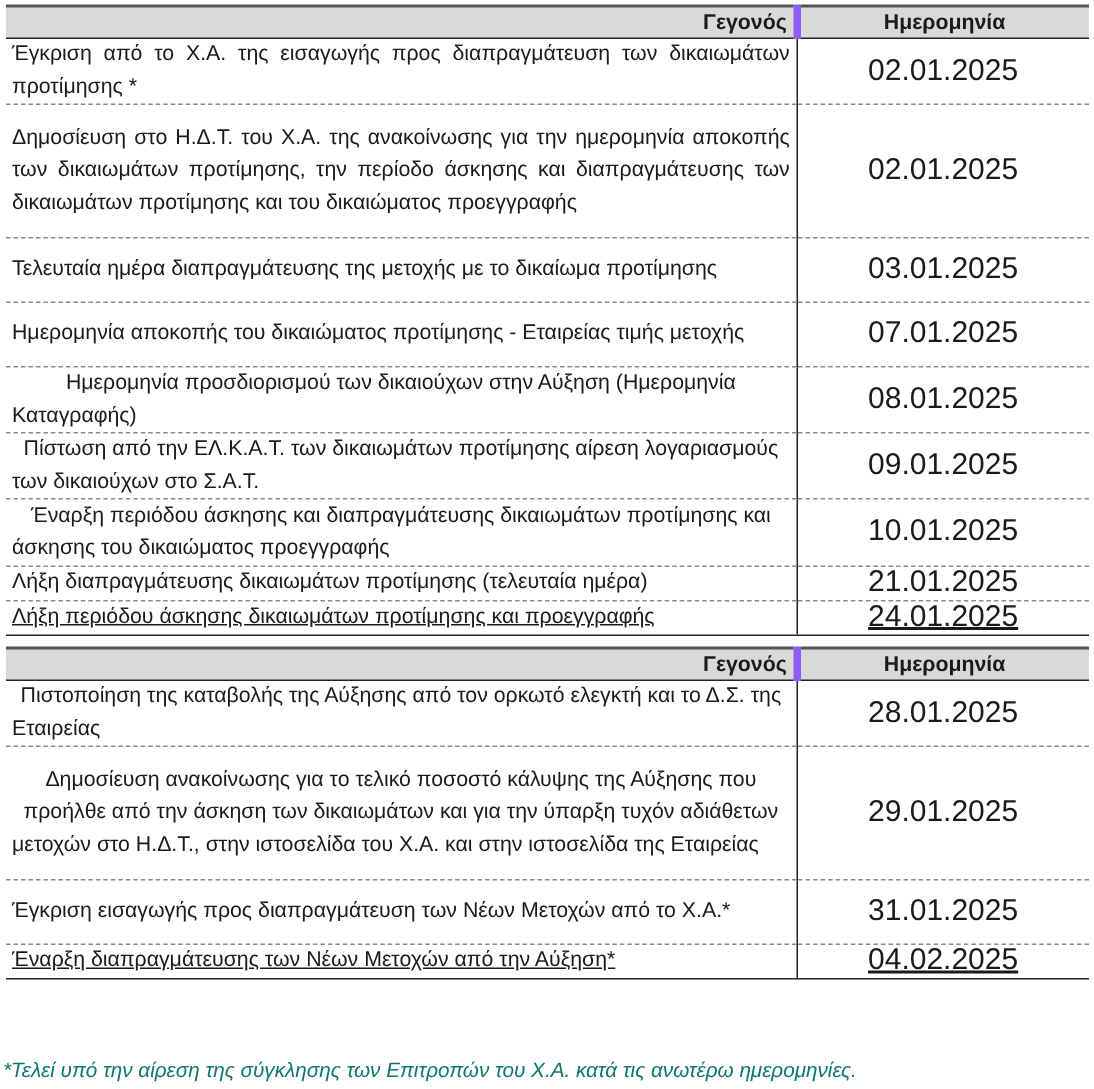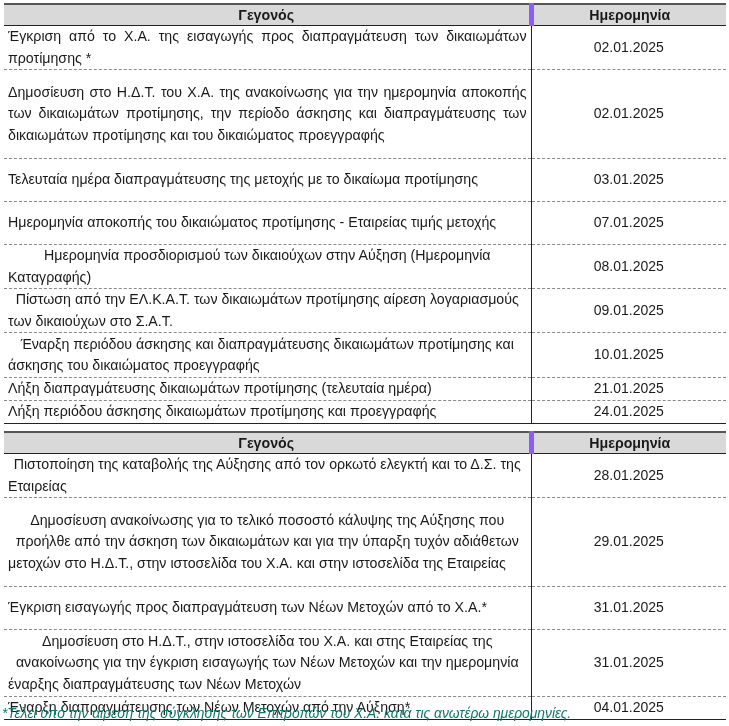--- a/index.html
+++ b/index.html
@@ -31,39 +31,40 @@
     .tbl thead th {
       background: #d9d9d9;
       font-weight: bold;
       color: #1a1a1a;
       border-top: 2px solid #555555;
       border-bottom: 1px solid #222222;
       padding: 0 4px;
       height: 20px;
       line-height: 20px;
     }
-    .tbl thead th.h-event { text-align: center; }
+    .tbl thead th.h-event { text-align: right; }
     .tbl thead th.h-date { text-align: center; border-left: 5px solid #8b5cf6; }
     .tbl tbody td {
       padding: 0 4px 0 4px;
       vertical-align: middle;
       border-bottom: 1px dashed #8a8a8a;
     }
     .tbl tbody tr:last-child td {
       border-bottom: 1.5px solid #222222;
+      text-decoration: underline;
     }
     .tbl tbody td.event {
       text-align: justify;
       text-align-last: left;
       margin-top: 29px;
     }
     .tbl tbody td.date {
       text-align: center;
       border-left: 1px solid #222222;
-      font-size: 14px;
+      font-size: 20px;
     }
     .tbl tbody td.event.nojust {
       text-align: center;
     }
     #footnote {
       position: absolute;
       left: 2px;
       top: 706px;
       font-size: 13.8px;
       font-style: italic;
@@ -142,24 +143,20 @@
       <td class="date">28.01.2025</td>
     </tr>
     <tr style="height:89px">
       <td class="event nojust">Δημοσίευση ανακοίνωσης για το τελικό ποσοστό κάλυψης της Αύξησης που προήλθε από την άσκηση των δικαιωμάτων και για την ύπαρξη τυχόν αδιάθετων μετοχών στο Η.Δ.Τ., στην ιστοσελίδα του Χ.Α. και στην ιστοσελίδα της Εταιρείας</td>
       <td class="date">29.01.2025</td>
     </tr>
     <tr style="height:43px">
       <td class="event">Έγκριση εισαγωγής προς διαπραγμάτευση των Νέων Μετοχών από το Χ.Α.*</td>
       <td class="date">31.01.2025</td>
     </tr>
-    <tr style="height:67px">
-      <td class="event nojust">Δημοσίευση στο Η.Δ.Τ., στην ιστοσελίδα του Χ.Α. και στης Εταιρείας της ανακοίνωσης για την έγκριση εισαγωγής των Νέων Μετοχών και την ημερομηνία έναρξης διαπραγμάτευσης των Νέων Μετοχών</td>
-      <td class="date">31.01.2025</td>
-    </tr>
     <tr style="height:22px">
       <td class="event nojust">Έναρξη διαπραγμάτευσης των Νέων Μετοχών από την Αύξηση*</td>
-      <td class="date">04.01.2025</td>
+      <td class="date">04.02.2025</td>
     </tr>
   </tbody>
 </table>
 
 <div id="footnote">*Τελεί υπό την αίρεση της σύγκλησης των Επιτροπών του Χ.Α. κατά τις ανωτέρω ημερομηνίες.</div>
 
 </body></html>

